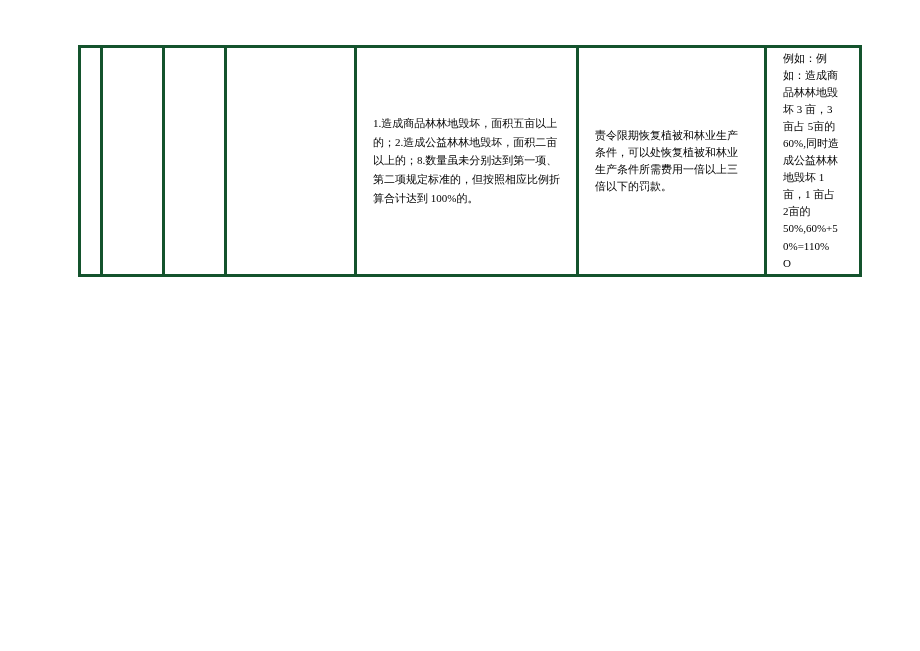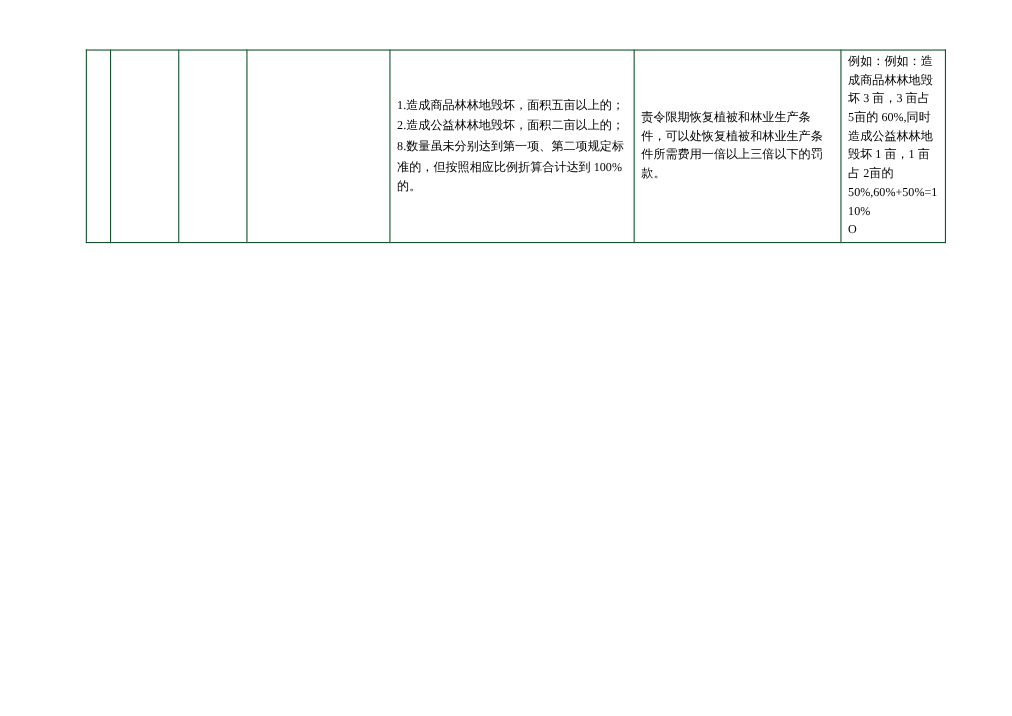--- a/index.html
+++ b/index.html
@@ -21,22 +21,22 @@
       top: 45px;
       left: 78px;
       width: 780px;
     }
     table {
       border-collapse: collapse;
       width: 100%;
       table-layout: fixed;
     }
     td {
-      border: 1px solid #14532d;
-      padding: 2px 6px;
+      border: 3px solid #14532d;
+      padding: 2px 16px;
       vertical-align: middle;
       line-height: 1.55;
       word-break: break-all;
       font-size: 11px;
     }
     col.c1 { width: 22px; }
     col.c2 { width: 62px; }
     col.c3 { width: 62px; }
     col.c4 { width: 130px; }
     col.c5 { width: 222px; }

